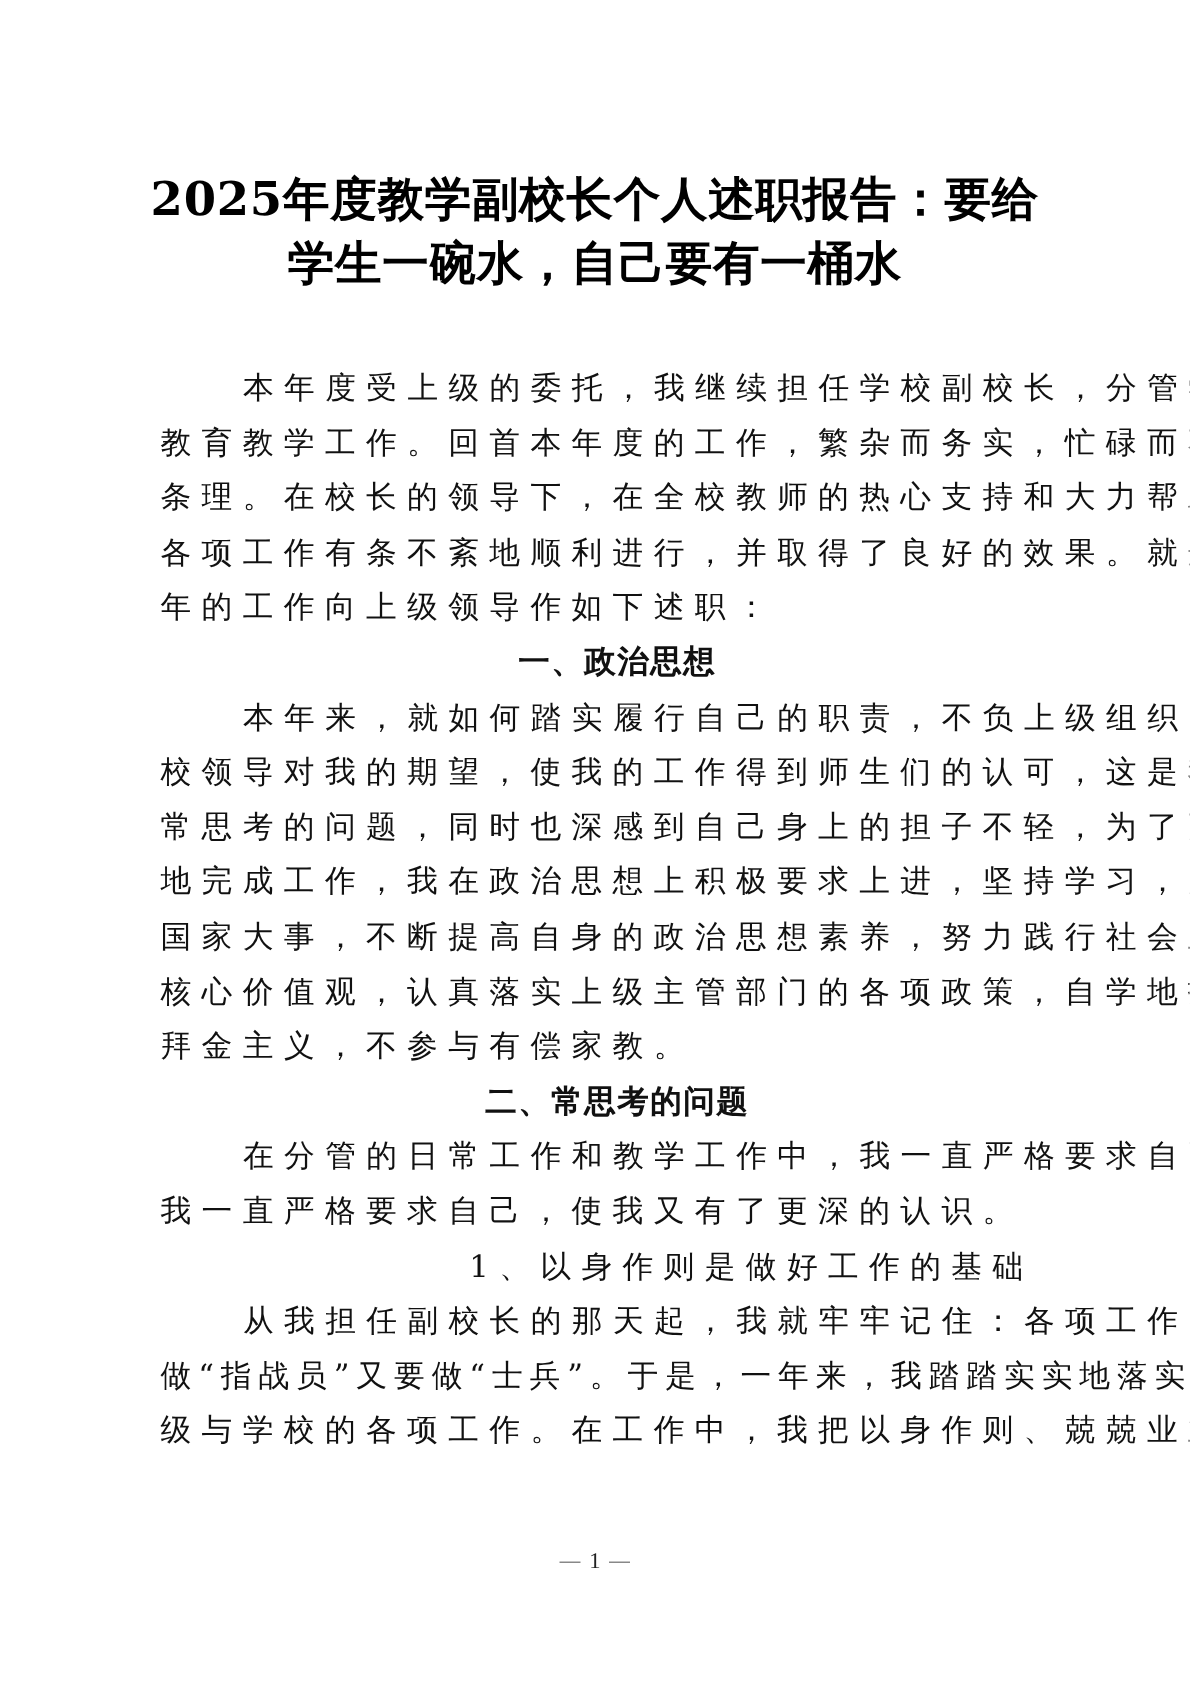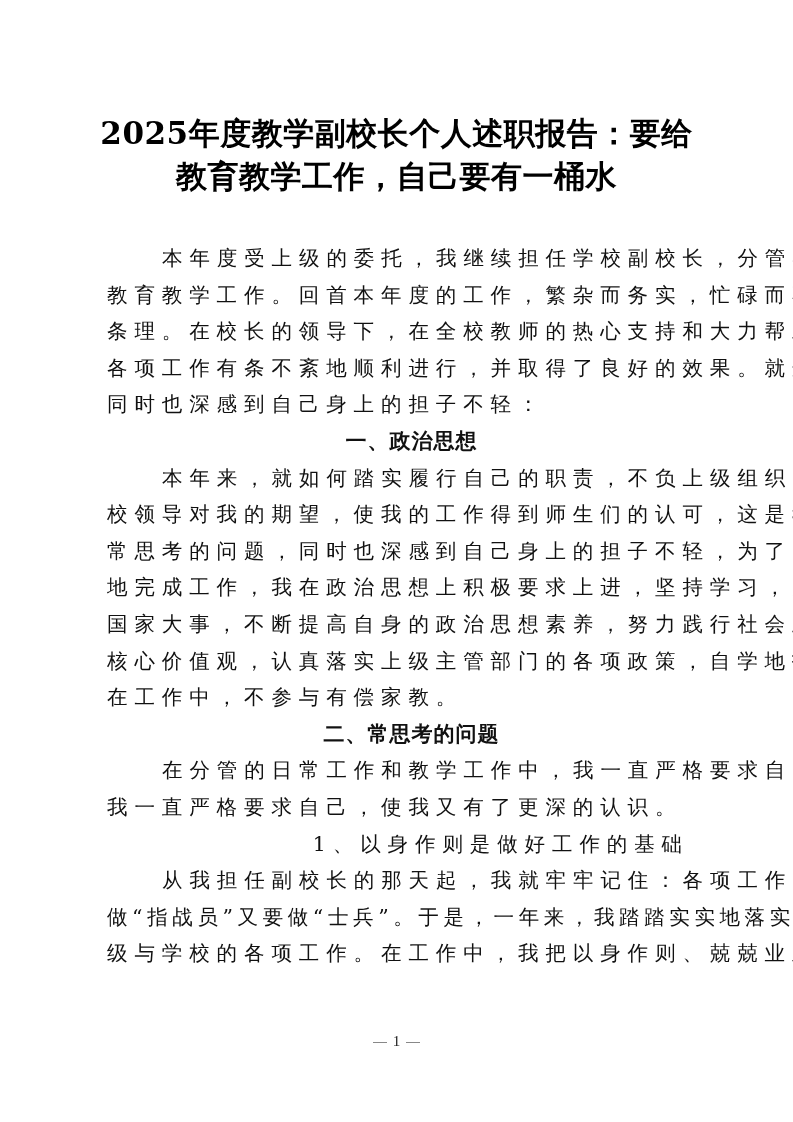--- a/index.html
+++ b/index.html
@@ -30,37 +30,37 @@
     font-family: "Liberation Serif", "DejaVu Serif", serif; font-size: 15px; color: #222;
   }
   .dash { display: inline-block; width: 14px; height: 1px; background: #888; vertical-align: middle; margin: 0 6px; }
 </style>
 </head>
 <body>
 
 <div class="page">
   <div class="title">
     <div>2025年度教学副校长个人述职报告：要给</div>
-    <div>教育教学工作，自己要有一桶水</div>
+    <div>学生一碗水，自己要有一桶水</div>
   </div>
 
   <div class="body">
     <div class="line indent">本年度受上级的委托，我继续担任学校副校长，分管学校</div>
     <div class="line">教育教学工作。回首本年度的工作，繁杂而务实，忙碌而不失</div>
     <div class="line">条理。在校长的领导下，在全校教师的热心支持和大力帮助下，</div>
     <div class="line">各项工作有条不紊地顺利进行，并取得了良好的效果。就这一</div>
-    <div class="line">同时也深感到自己身上的担子不轻：</div>
+    <div class="line">年的工作向上级领导作如下述职：</div>
     <div class="line heading">一、政治思想</div>
     <div class="line indent">本年来，就如何踏实履行自己的职责，不负上级组织、学</div>
     <div class="line">校领导对我的期望，使我的工作得到师生们的认可，这是我经</div>
     <div class="line">常思考的问题，同时也深感到自己身上的担子不轻，为了更好</div>
     <div class="line">地完成工作，我在政治思想上积极要求上进，坚持学习，关心</div>
     <div class="line">国家大事，不断提高自身的政治思想素养，努力践行社会主义</div>
     <div class="line">核心价值观，认真落实上级主管部门的各项政策，自学地抵制</div>
-    <div class="line">在工作中，不参与有偿家教。</div>
+    <div class="line">拜金主义，不参与有偿家教。</div>
     <div class="line heading">二、常思考的问题</div>
     <div class="line indent">在分管的日常工作和教学工作中，我一直严格要求自己，</div>
     <div class="line">我一直严格要求自己，使我又有了更深的认识。</div>
     <div class="line sub">1、以身作则是做好工作的基础</div>
     <div class="line indent">从我担任副校长的那天起，我就牢牢记住：各项工作既要</div>
     <div class="line" style="letter-spacing:4.6px">做“指战员”又要做“士兵”。于是，一年来，我踏踏实实地落实上</div>
     <div class="line">级与学校的各项工作。在工作中，我把以身作则、兢兢业业作</div>
   </div>
 
   <div class="footer">

